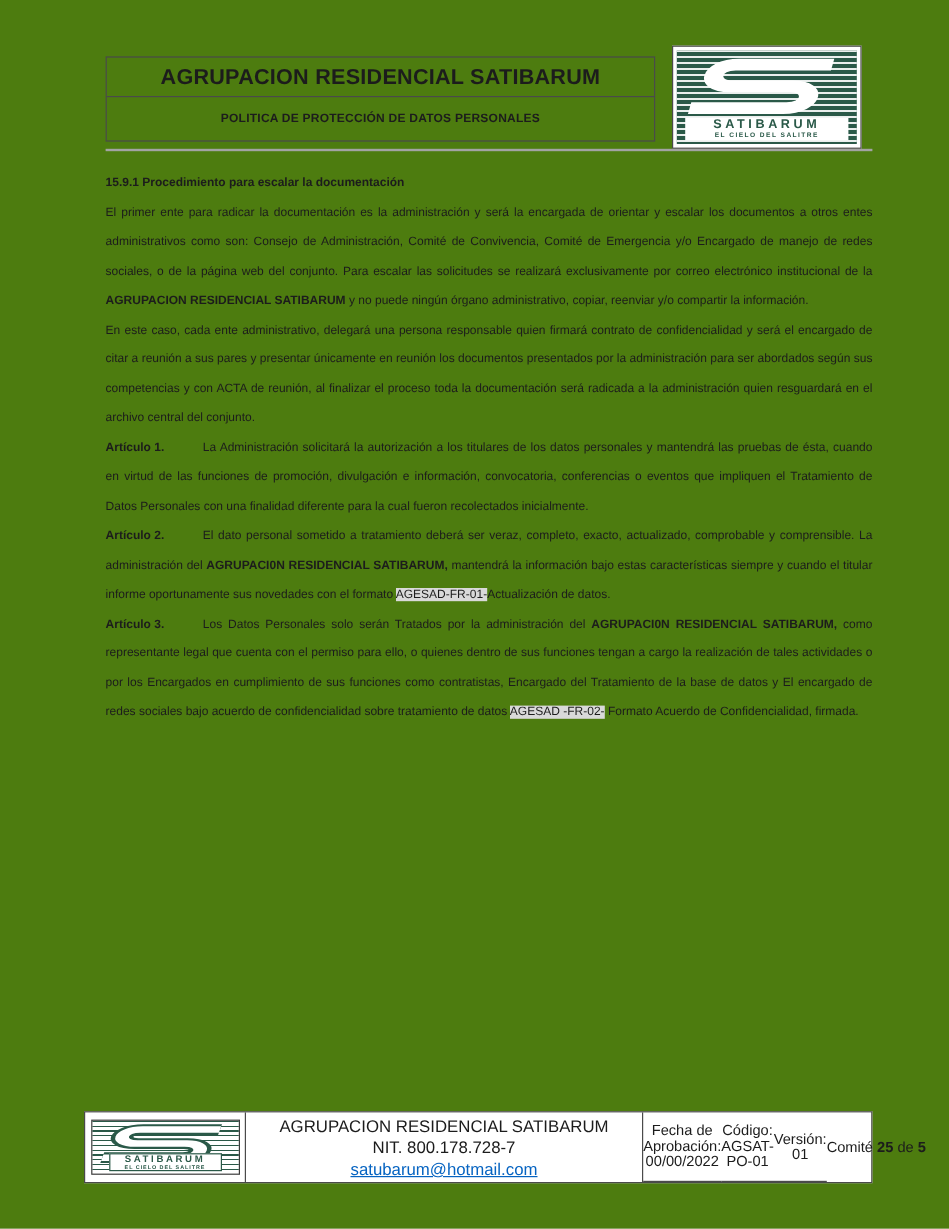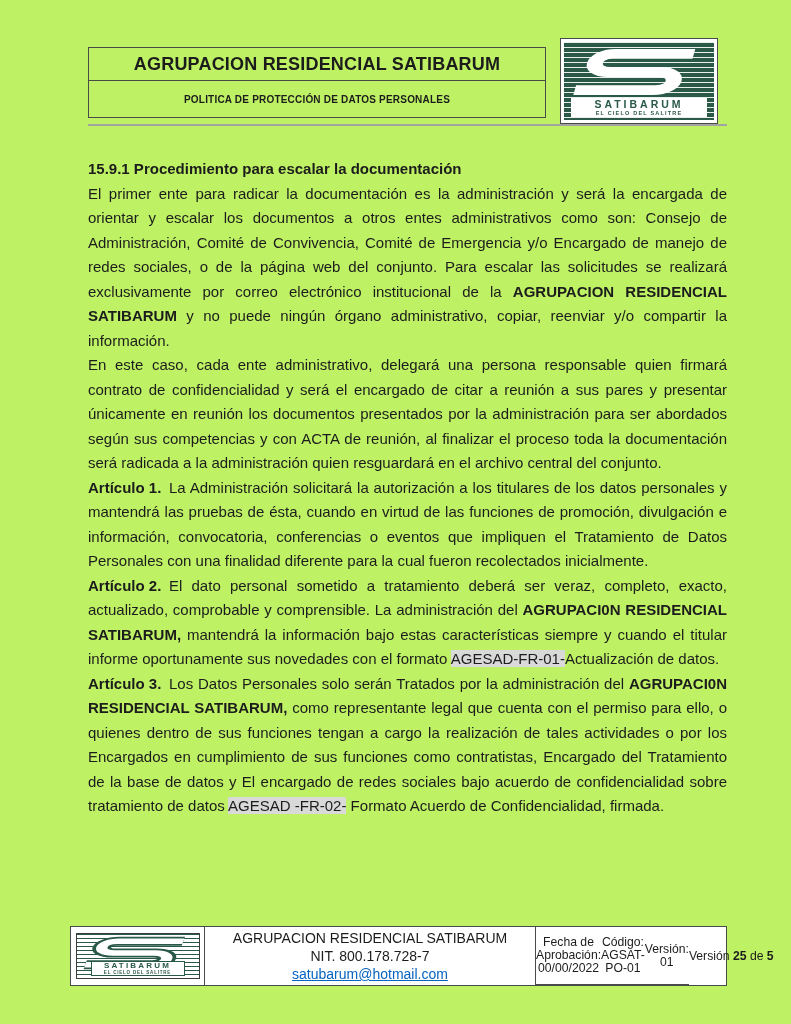--- a/index.html
+++ b/index.html
@@ -1,19 +1,19 @@
 <!DOCTYPE html>
 <html><head>
 <meta charset="utf-8">
 <style>
   html,body{margin:0;padding:0;background:#e8e8e8;}
   .page{
     position:relative;
     width:791px;height:1024px;
-    background:#bef264;
+    background:#4d7c0f;
     font-family:"Liberation Sans", sans-serif;
     color:#1c1c1c;
     box-sizing:border-box;
     padding:38px 64px 0 88px;
     overflow:hidden;
   }
   
   .header{display:flex;align-items:flex-start;border-bottom:2px solid #a3a3a3;padding-bottom:0;}
   .header-textbox{
     margin-top:9px;width:458px;border:1px solid #4a4a4a;box-sizing:border-box;
@@ -35,21 +35,21 @@
     overflow:hidden;
   }
   .logo-green svg{position:absolute;left:8px;top:2px;}
   .logo-band{
     position:absolute;left:7px;right:7px;bottom:3px;background:#fff;
     text-align:center;padding:1px 0 1px 0;
   }
   .logo-name{color:#2a5948;font-weight:bold;font-size:10.5px;letter-spacing:3px;line-height:11px;}
   .logo-tagline{color:#2a5948;font-weight:bold;font-size:5.5px;letter-spacing:1.2px;line-height:6px;}
   
-  .doc-body{padding-top:31px;font-size:15px;line-height:24.5px;}
+  .doc-body{padding-top:15px;font-size:10px;line-height:24.5px;}
   .h1{font-weight:bold;margin:0;}
   .h2{font-weight:bold;margin:11px 0 9px 0;padding-left:39px;}
   .para{margin:0;text-align:justify;}
   .art-label{font-weight:bold;display:inline-block;width:81px;}
   .b{font-weight:bold;}
   .hl{background:#d9d9d9;}
   
   .footer{
     position:absolute;left:70px;bottom:38px;width:657px;
     display:flex;border:1px solid #4a4a4a;box-sizing:border-box;background:#fff;
@@ -138,21 +138,21 @@
     <div class="footer-cell-center">
       <div>AGRUPACION RESIDENCIAL SATIBARUM</div>
       <div>NIT. 800.178.728-7</div>
       <a class="footer-email">satubarum@hotmail.com</a>
     </div>
     <div class="footer-cell-meta">
       <div class="meta-row">Fecha de Aprobación: 00/00/2022</div>
       <div class="meta-row">Código: AGSAT-PO-01</div>
       <div class="meta-row">Versión: 01</div>
       <div class="meta-row page-row">
-          <span>Versión</span>
+          <span>Comité</span>
           <span> </span>
           <b>25</b>
           <span> </span>
           <span>de</span>
           <span> </span>
           <b>5</b>
         </div>
     </div>
   </div>
 

